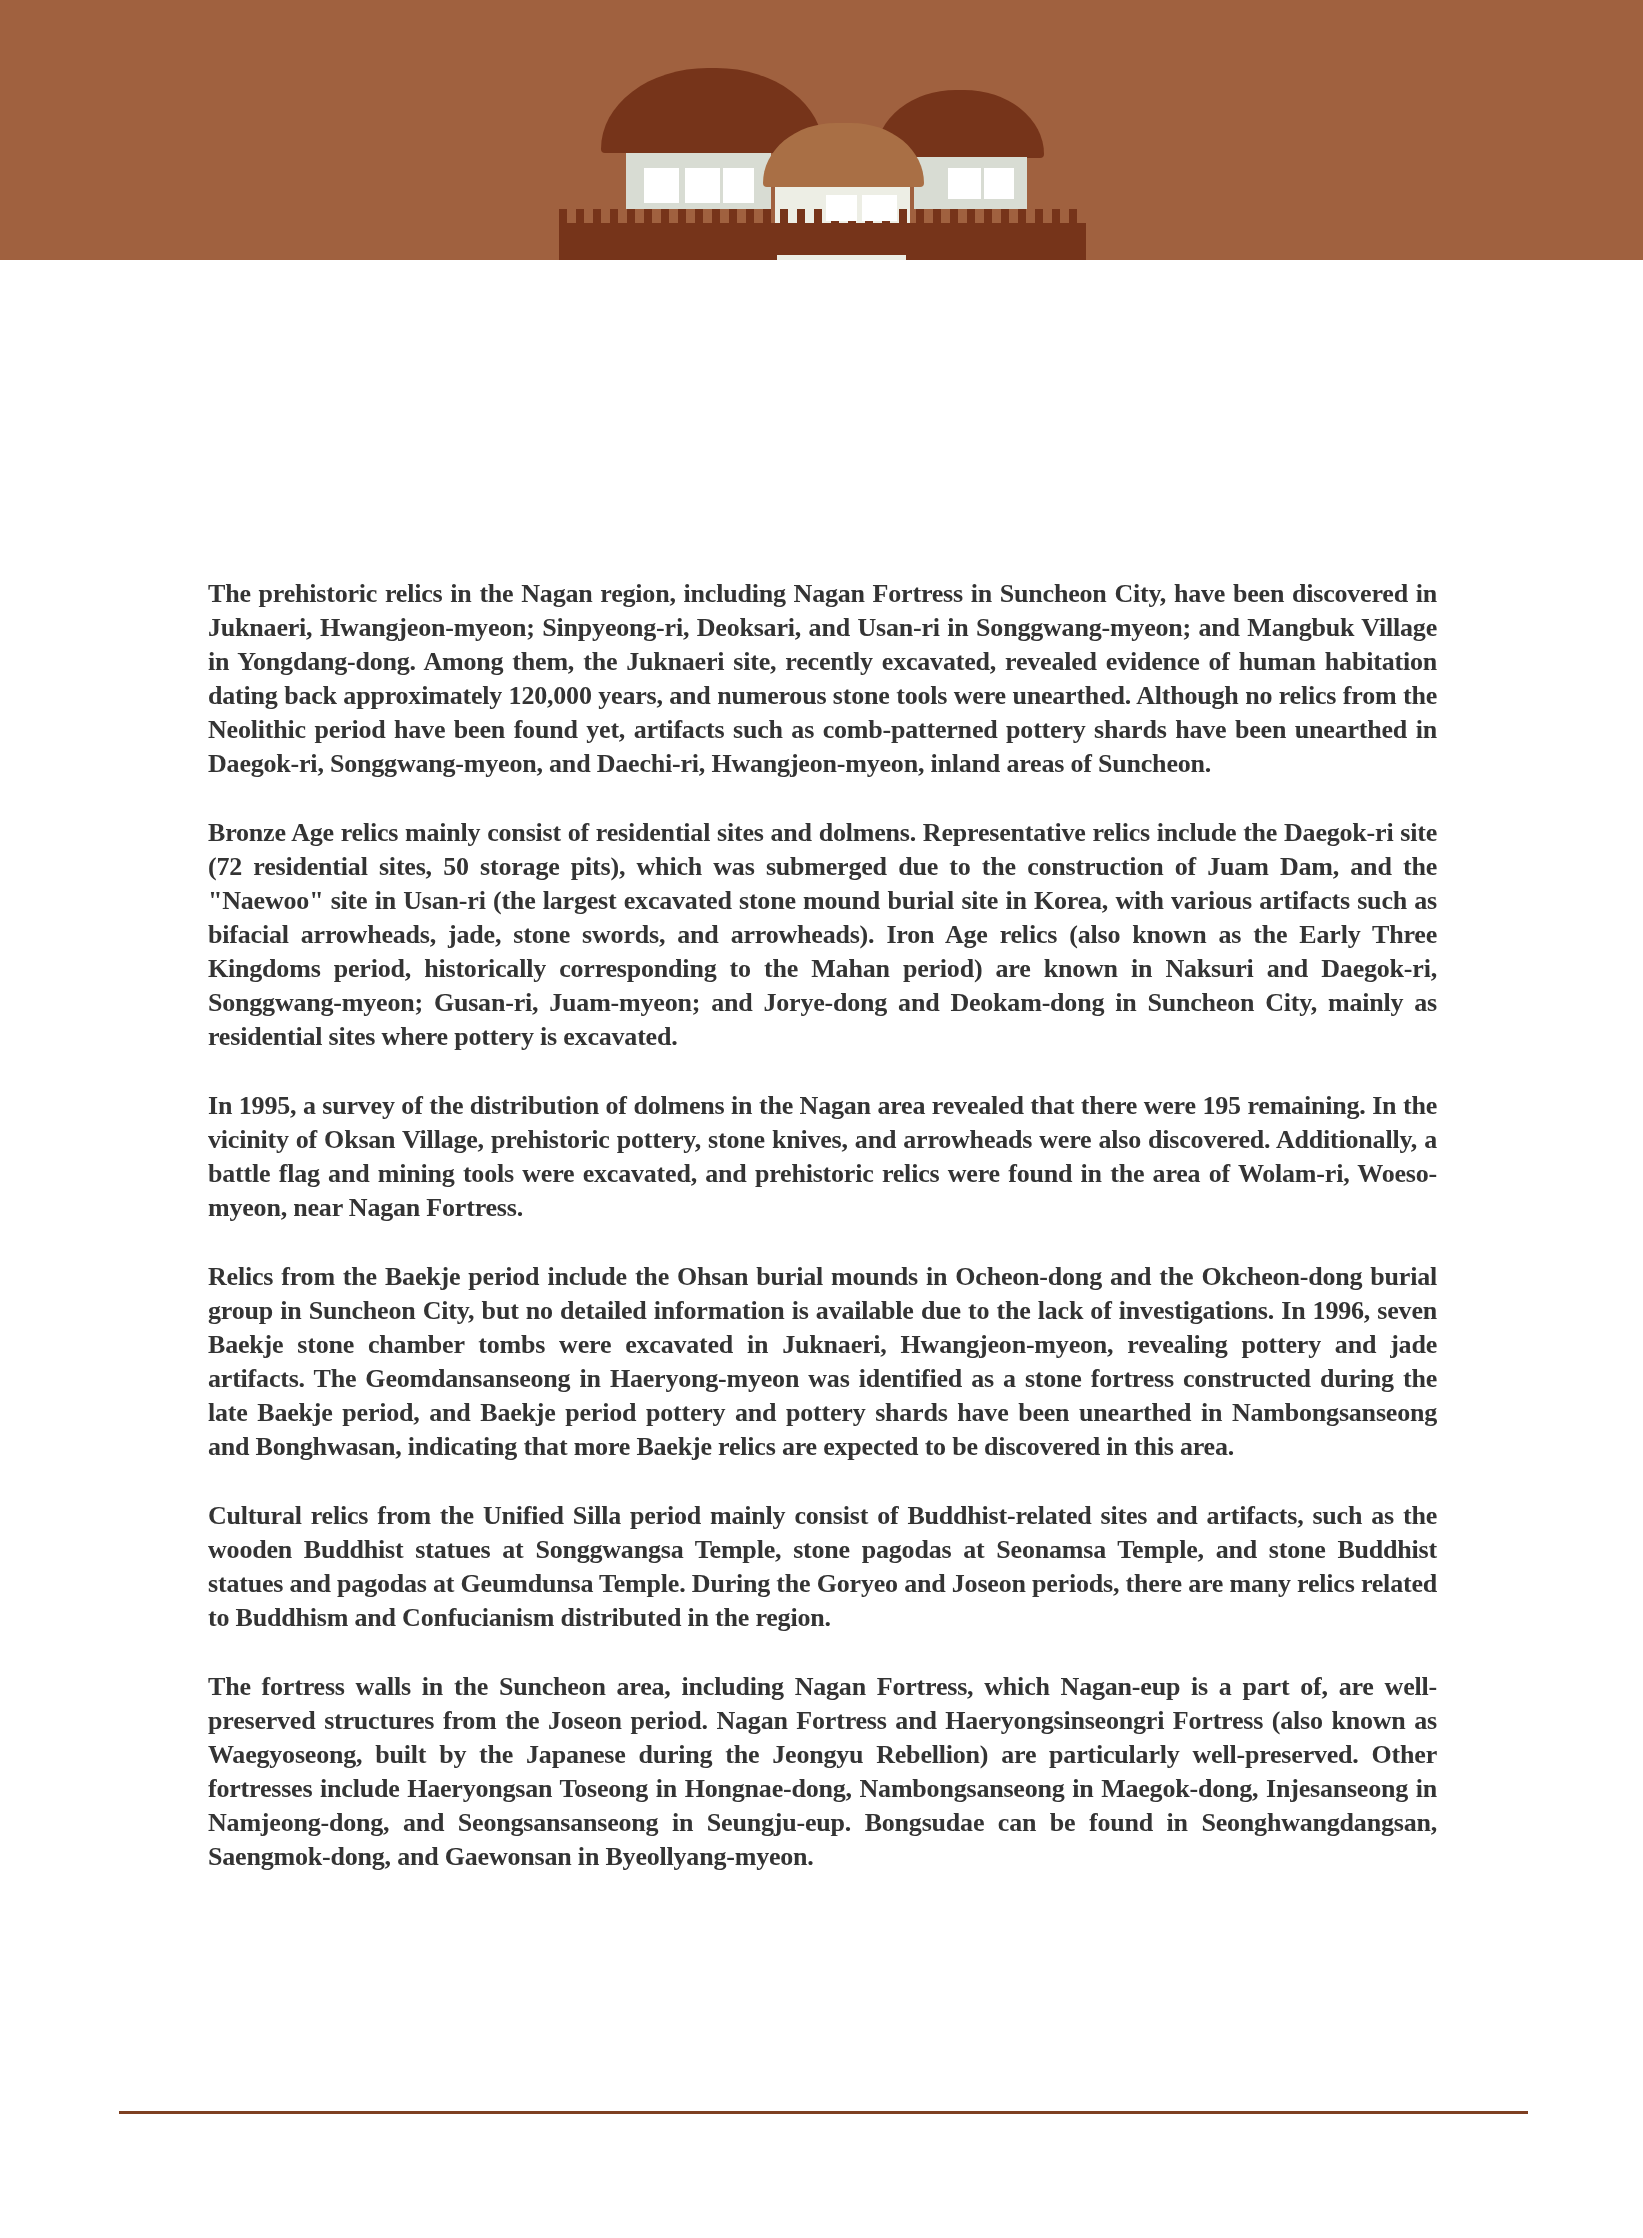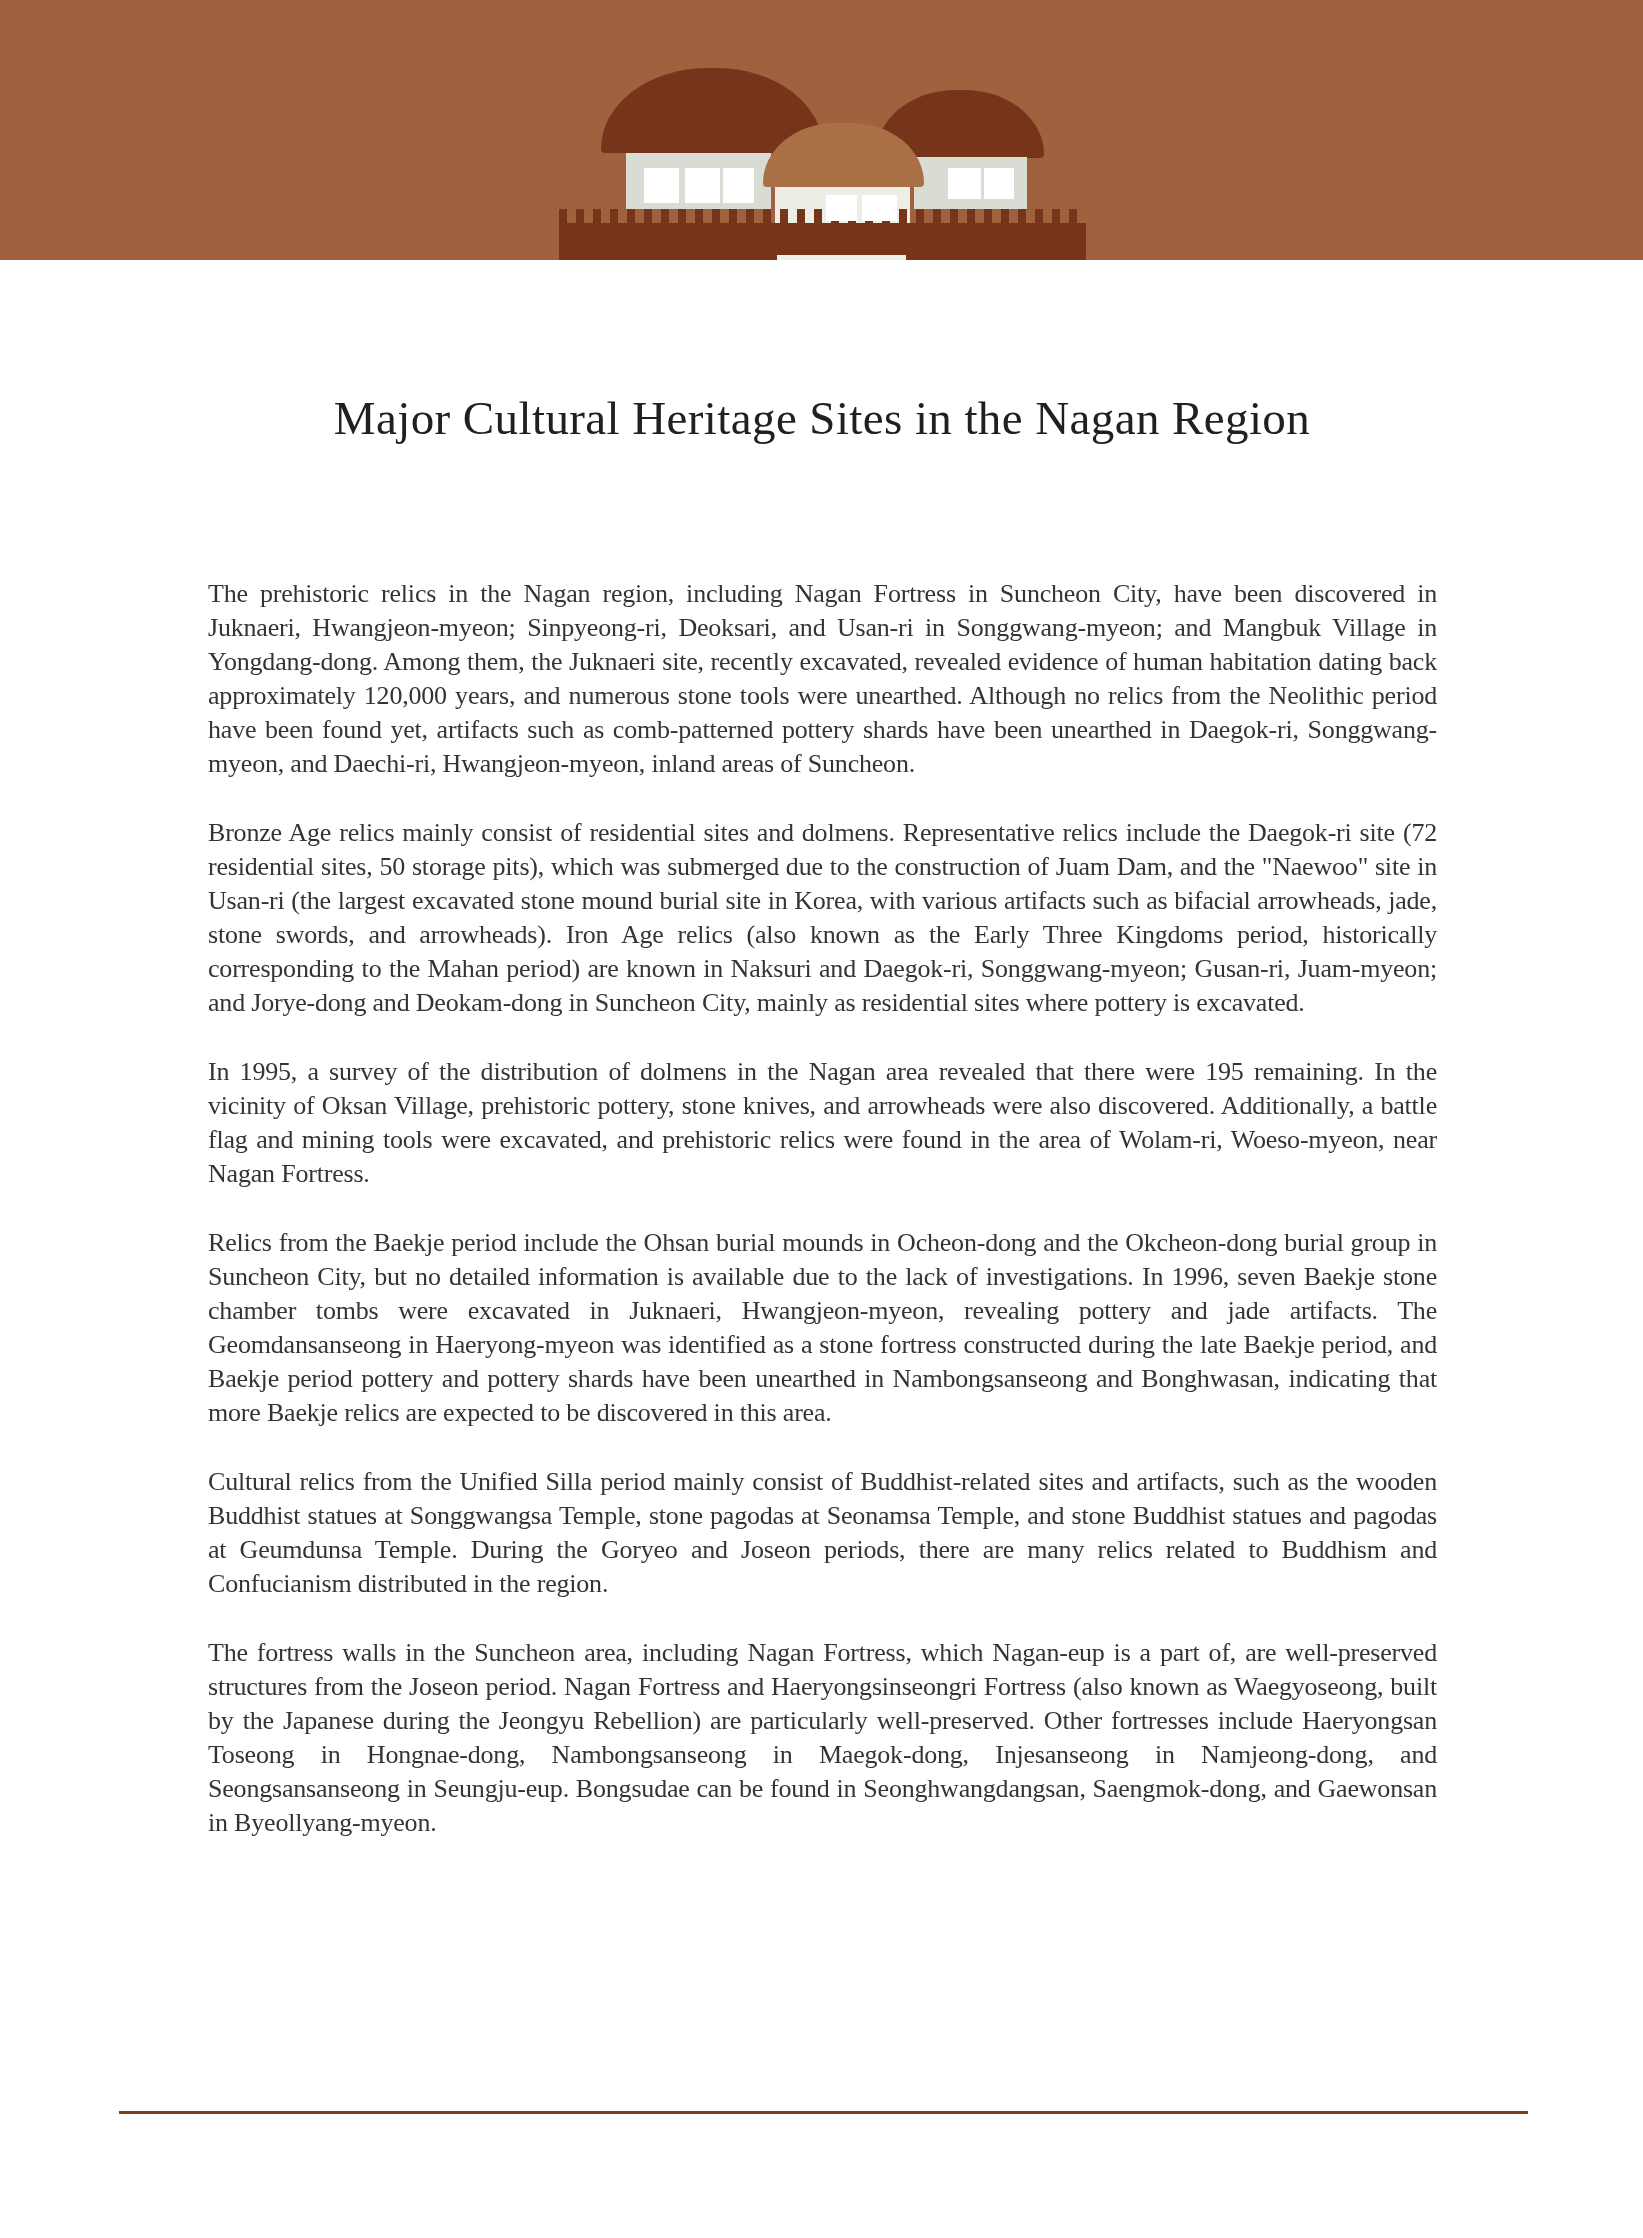--- a/index.html
+++ b/index.html
@@ -66,20 +66,21 @@
     font-weight: normal;
     letter-spacing: 0.4px;
     color: var(--title-text, #202020);
   }
 
   
   .content {
     position: absolute; top: 577px; left: 208px;
     width: 1229px;
     color: var(--body-text, #343434);
+    font-weight: bold;
   }
   .content p {
     margin: 0 0 35px 0;
     font-size: 26px; line-height: 34px;
     text-align: justify;
     letter-spacing: -0.2px;
     hyphens: auto;
     -webkit-hyphens: auto;
   }
 
@@ -114,21 +115,20 @@
 
       <div class="shape wall-teeth"></div>
       <div class="shape wall-body"></div>
 
       <div class="shape win mw1"></div>
       <div class="shape win mw2"></div>
       <div class="shape gate"></div>
     </div>
   </header>
 
-  <h1 class="title">Major Cultural Heritage Sites in the Nagan Region</h1>
 
   <main class="content">
     <p>The prehistoric relics in the Nagan region, including Nagan Fortress in Suncheon City, have been discovered in Juknaeri, Hwangjeon-myeon; Sinpyeong-ri, Deoksari, and Usan-ri in Songgwang-myeon; and Mangbuk Village in Yongdang-dong. Among them, the Juknaeri site, recently excavated, revealed evidence of human habitation dating back approximately 120,000 years, and numerous stone tools were unearthed. Although no relics from the Neolithic period have been found yet, artifacts such as comb-patterned pottery shards have been unearthed in Daegok-ri, Songgwang-myeon, and Daechi-ri, Hwangjeon-myeon, inland areas of Suncheon.</p>
     <p>Bronze Age relics mainly consist of residential sites and dolmens. Representative relics include the Daegok-ri site (72 residential sites, 50 storage pits), which was submerged due to the construction of Juam Dam, and the "Naewoo" site in Usan-ri (the largest excavated stone mound burial site in Korea, with various artifacts such as bifacial arrowheads, jade, stone swords, and arrowheads). Iron Age relics (also known as the Early Three Kingdoms period, historically corresponding to the Mahan period) are known in Naksuri and Daegok-ri, Songgwang-myeon; Gusan-ri, Juam-myeon; and Jorye-dong and Deokam-dong in Suncheon City, mainly as residential sites where pottery is excavated.</p>
     <p>In 1995, a survey of the distribution of dolmens in the Nagan area revealed that there were 195 remaining. In the vicinity of Oksan Village, prehistoric pottery, stone knives, and arrowheads were also discovered. Additionally, a battle flag and mining tools were excavated, and prehistoric relics were found in the area of Wolam-ri, Woeso-myeon, near Nagan Fortress.</p>
     <p>Relics from the Baekje period include the Ohsan burial mounds in Ocheon-dong and the Okcheon-dong burial group in Suncheon City, but no detailed information is available due to the lack of investigations. In 1996, seven Baekje stone chamber tombs were excavated in Juknaeri, Hwangjeon-myeon, revealing pottery and jade artifacts. The Geomdansanseong in Haeryong-myeon was identified as a stone fortress constructed during the late Baekje period, and Baekje period pottery and pottery shards have been unearthed in Nambongsanseong and Bonghwasan, indicating that more Baekje relics are expected to be discovered in this area.</p>
     <p>Cultural relics from the Unified Silla period mainly consist of Buddhist-related sites and artifacts, such as the wooden Buddhist statues at Songgwangsa Temple, stone pagodas at Seonamsa Temple, and stone Buddhist statues and pagodas at Geumdunsa Temple. During the Goryeo and Joseon periods, there are many relics related to Buddhism and Confucianism distributed in the region.</p>
     <p>The fortress walls in the Suncheon area, including Nagan Fortress, which Nagan-eup is a part of, are well-preserved structures from the Joseon period. Nagan Fortress and Haeryongsinseongri Fortress (also known as Waegyoseong, built by the Japanese during the Jeongyu Rebellion) are particularly well-preserved. Other fortresses include Haeryongsan Toseong in Hongnae-dong, Nambongsanseong in Maegok-dong, Injesanseong in Namjeong-dong, and Seongsansanseong in Seungju-eup. Bongsudae can be found in Seonghwangdangsan, Saengmok-dong, and Gaewonsan in Byeollyang-myeon.</p>
   </main>
 

